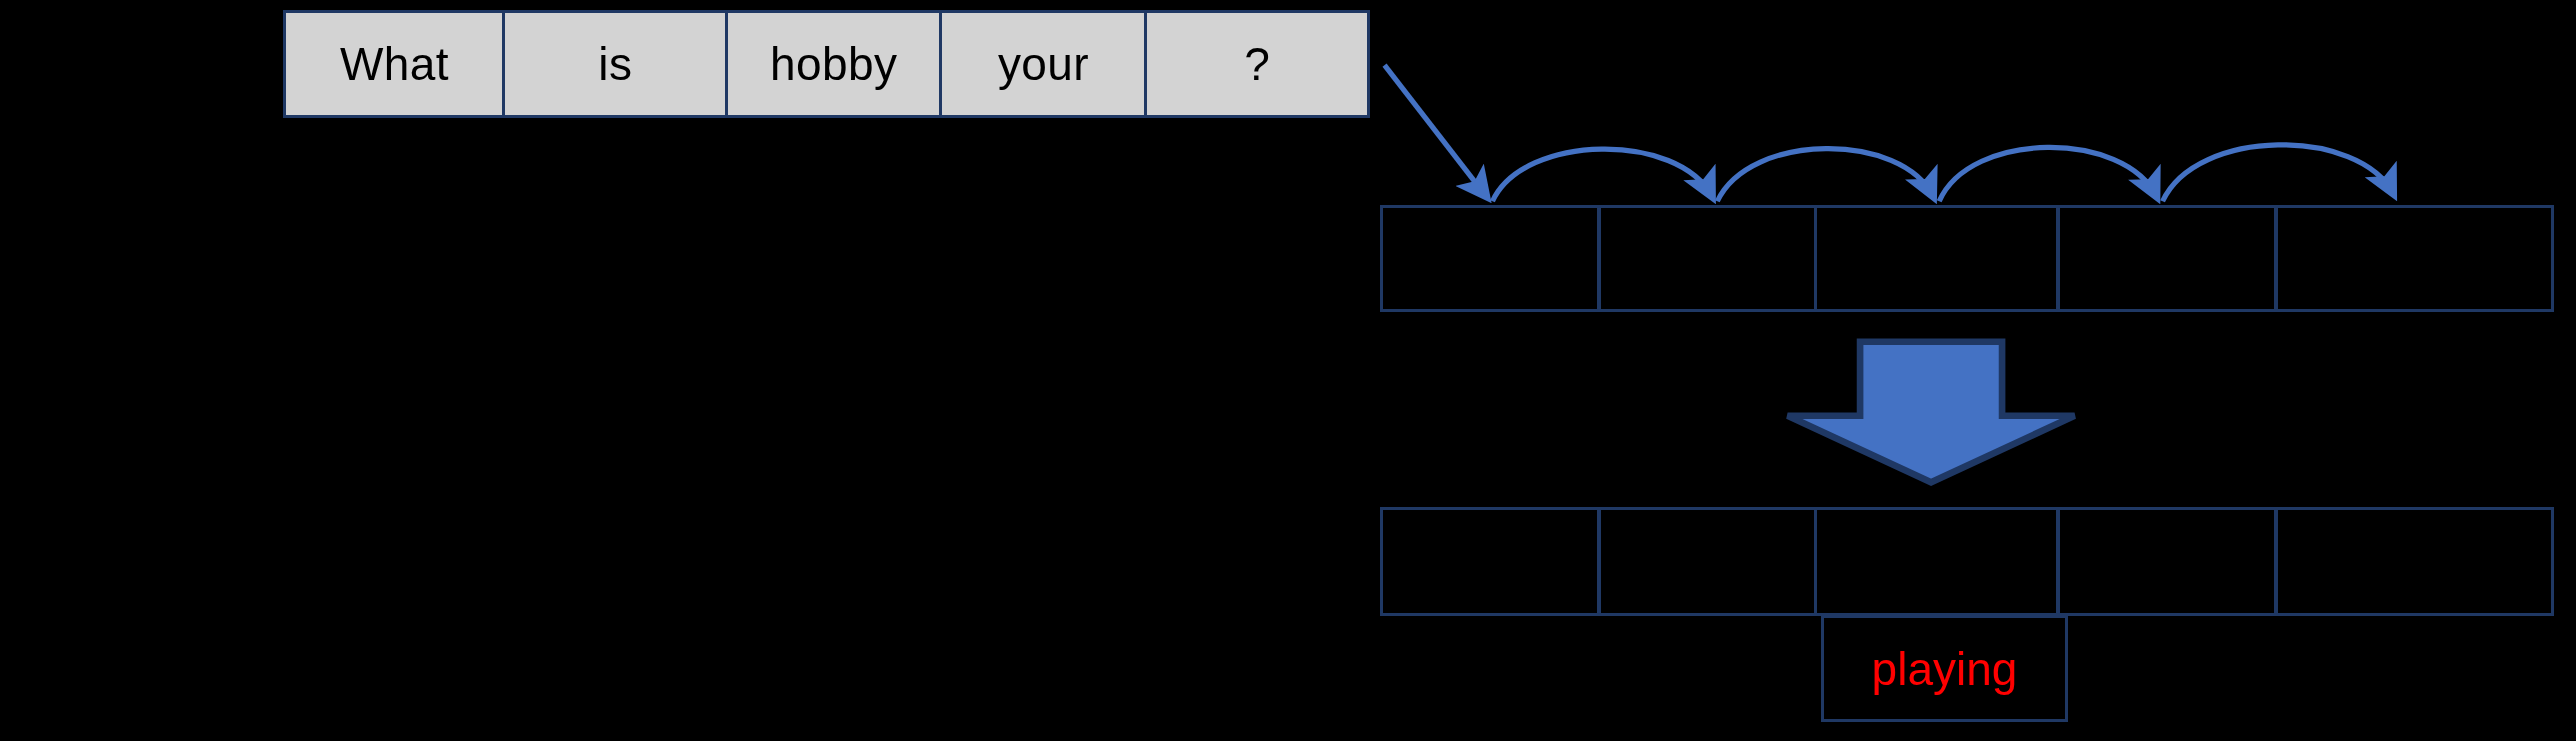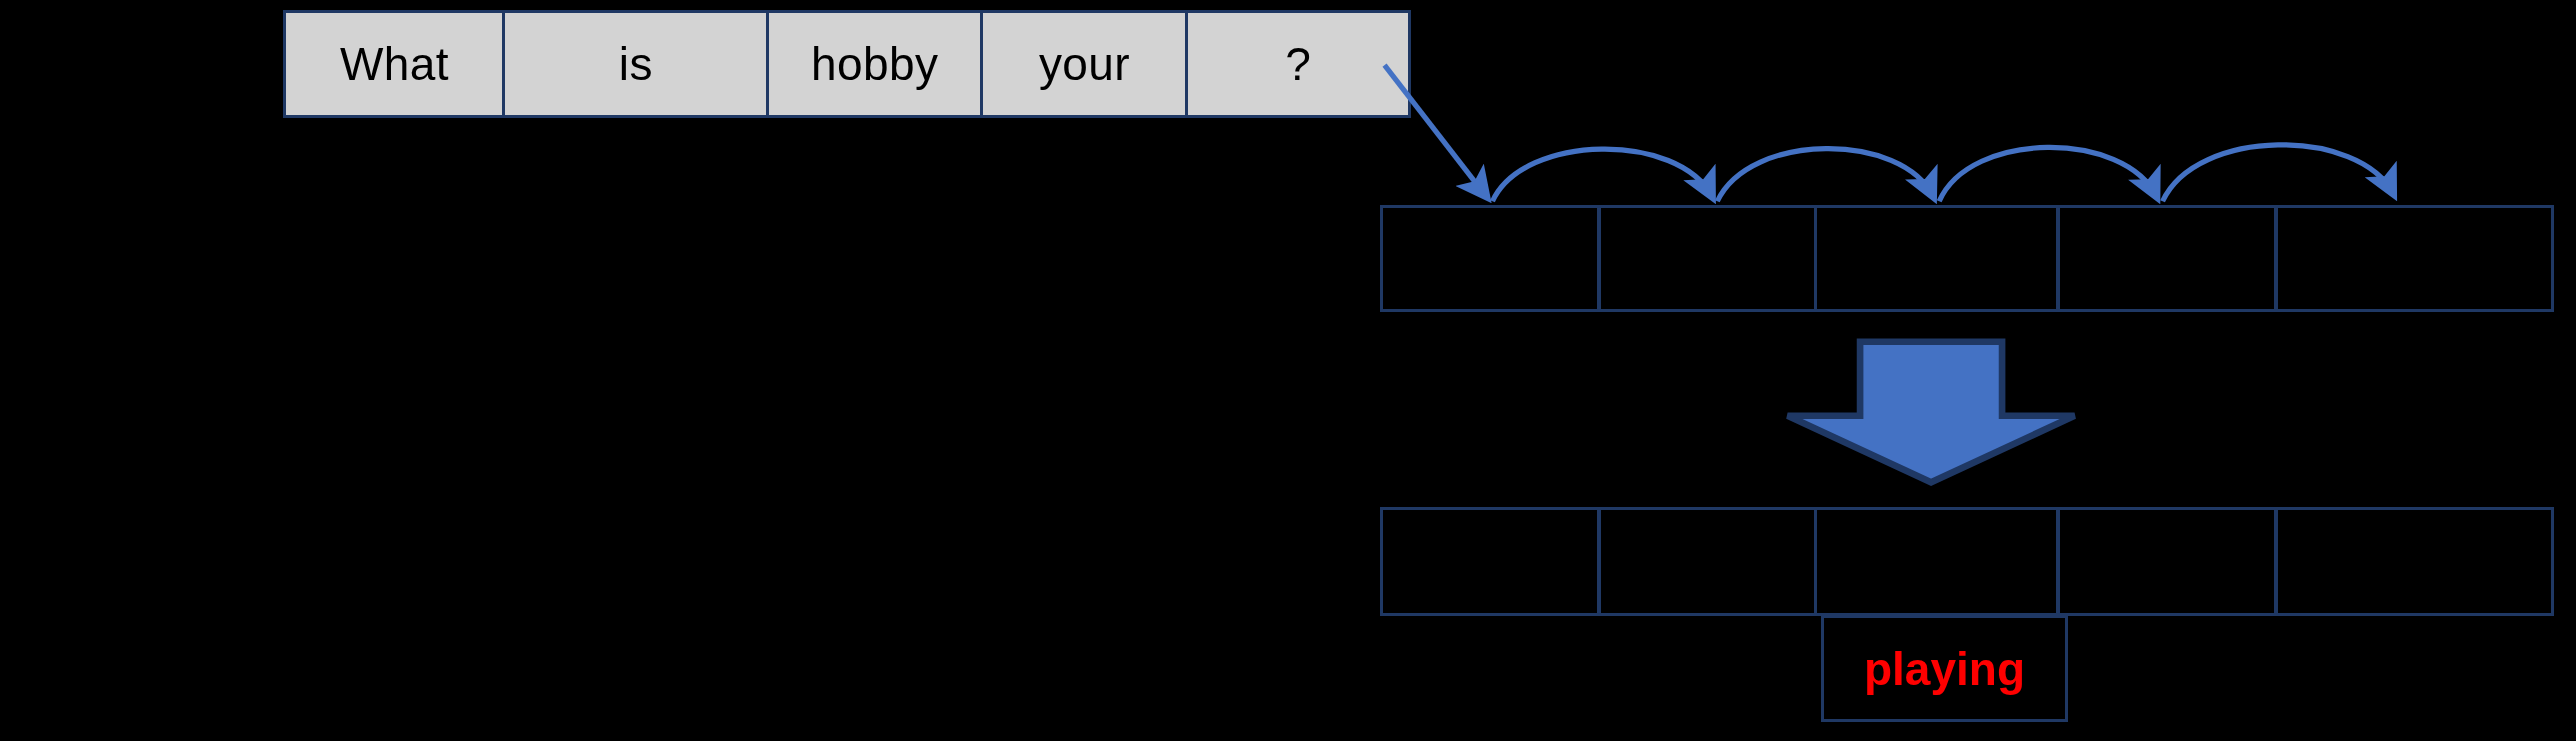--- a/index.html
+++ b/index.html
@@ -74,21 +74,21 @@
     top: 615px;
     width: 247px;
     height: 107px;
     box-sizing: border-box;
     border: 3.7px solid #1F3864;
     display: flex;
     align-items: center;
     justify-content: center;
     color: #FF0000;
     font-size: 46px;
-    font-weight: bold;
+    font-weight: normal;
     text-align: right;
   }
 
   
   #arrow-layer {
     position: absolute;
     left: 0;
     top: 0;
     width: 2576px;
     height: 742px;
@@ -97,21 +97,21 @@
 </style>
 </head>
 <body>
 
 <div id="stage">
 
   <div class="strip" id="input-strip">
     <div class="cell" style="width:223px">
       <span>What</span>
     </div>
-    <div class="cell" style="width:267px">
+    <div class="cell" style="width:226px">
       <span>is</span>
     </div>
     <div class="cell" style="width:218px">
       <span>hobby</span>
     </div>
     <div class="cell" style="width:209px">
       <span>your</span>
     </div>
     <div class="cell" style="width:226px">
       <span>?</span>

